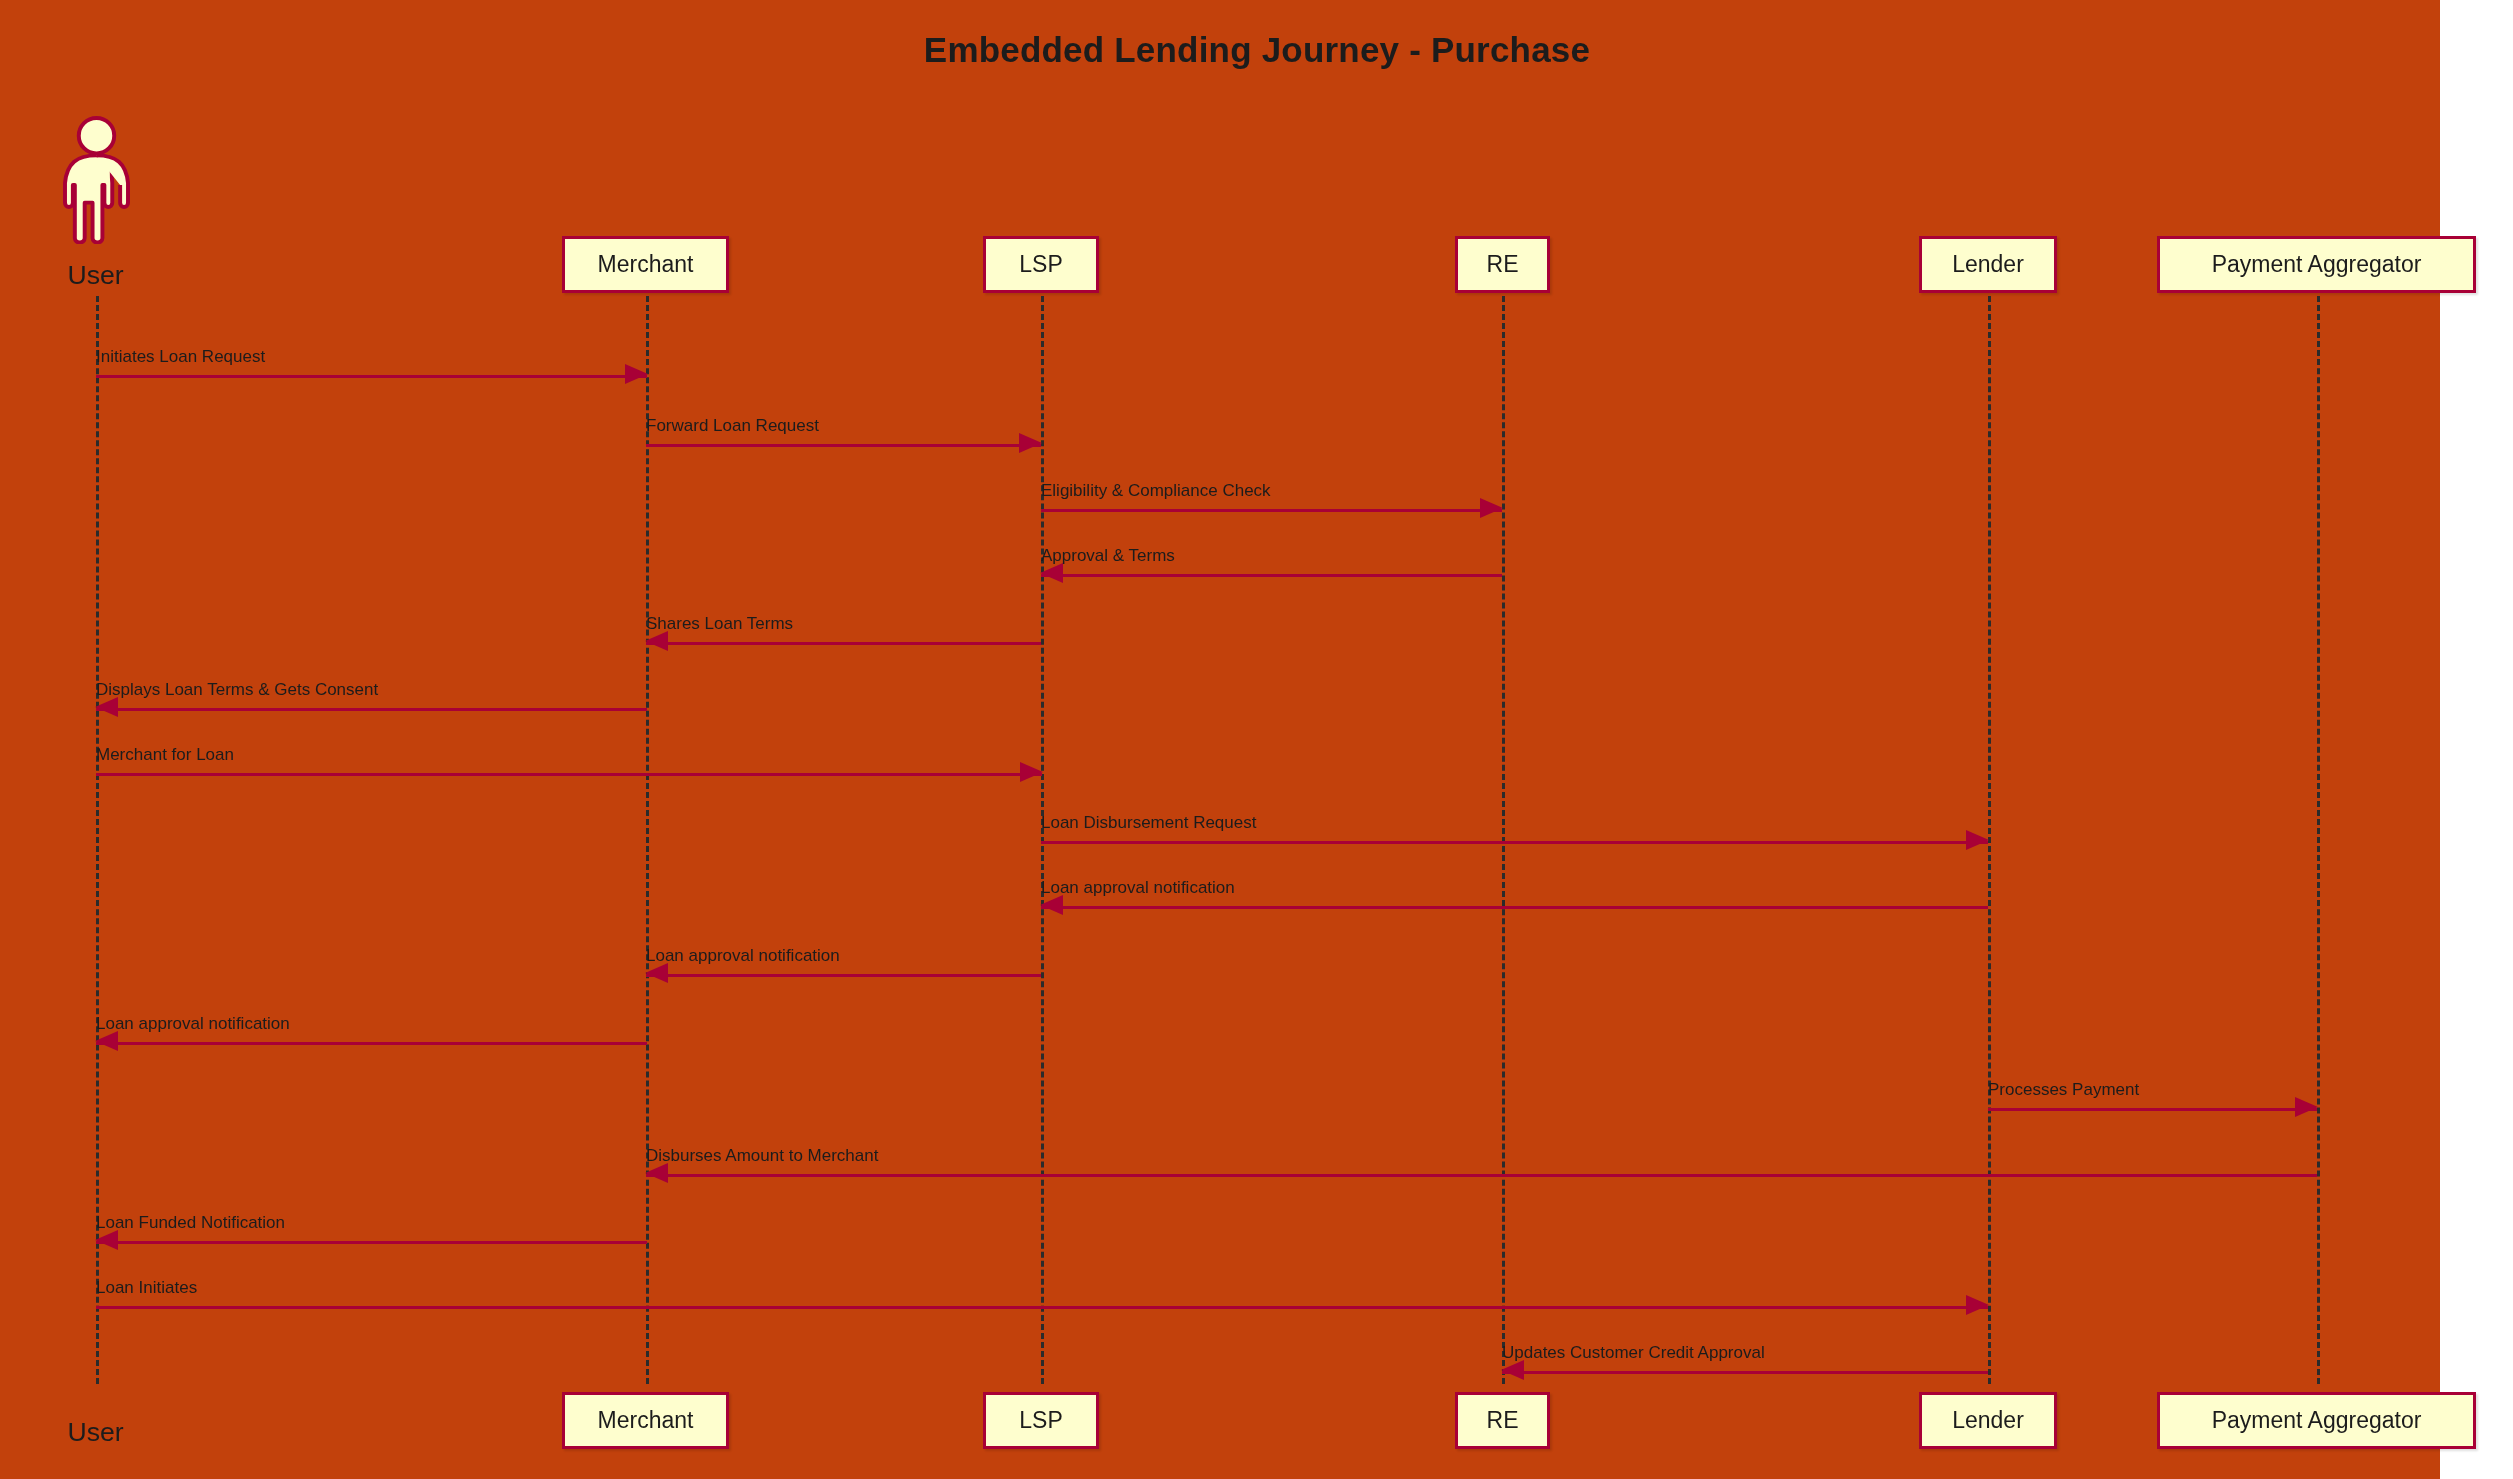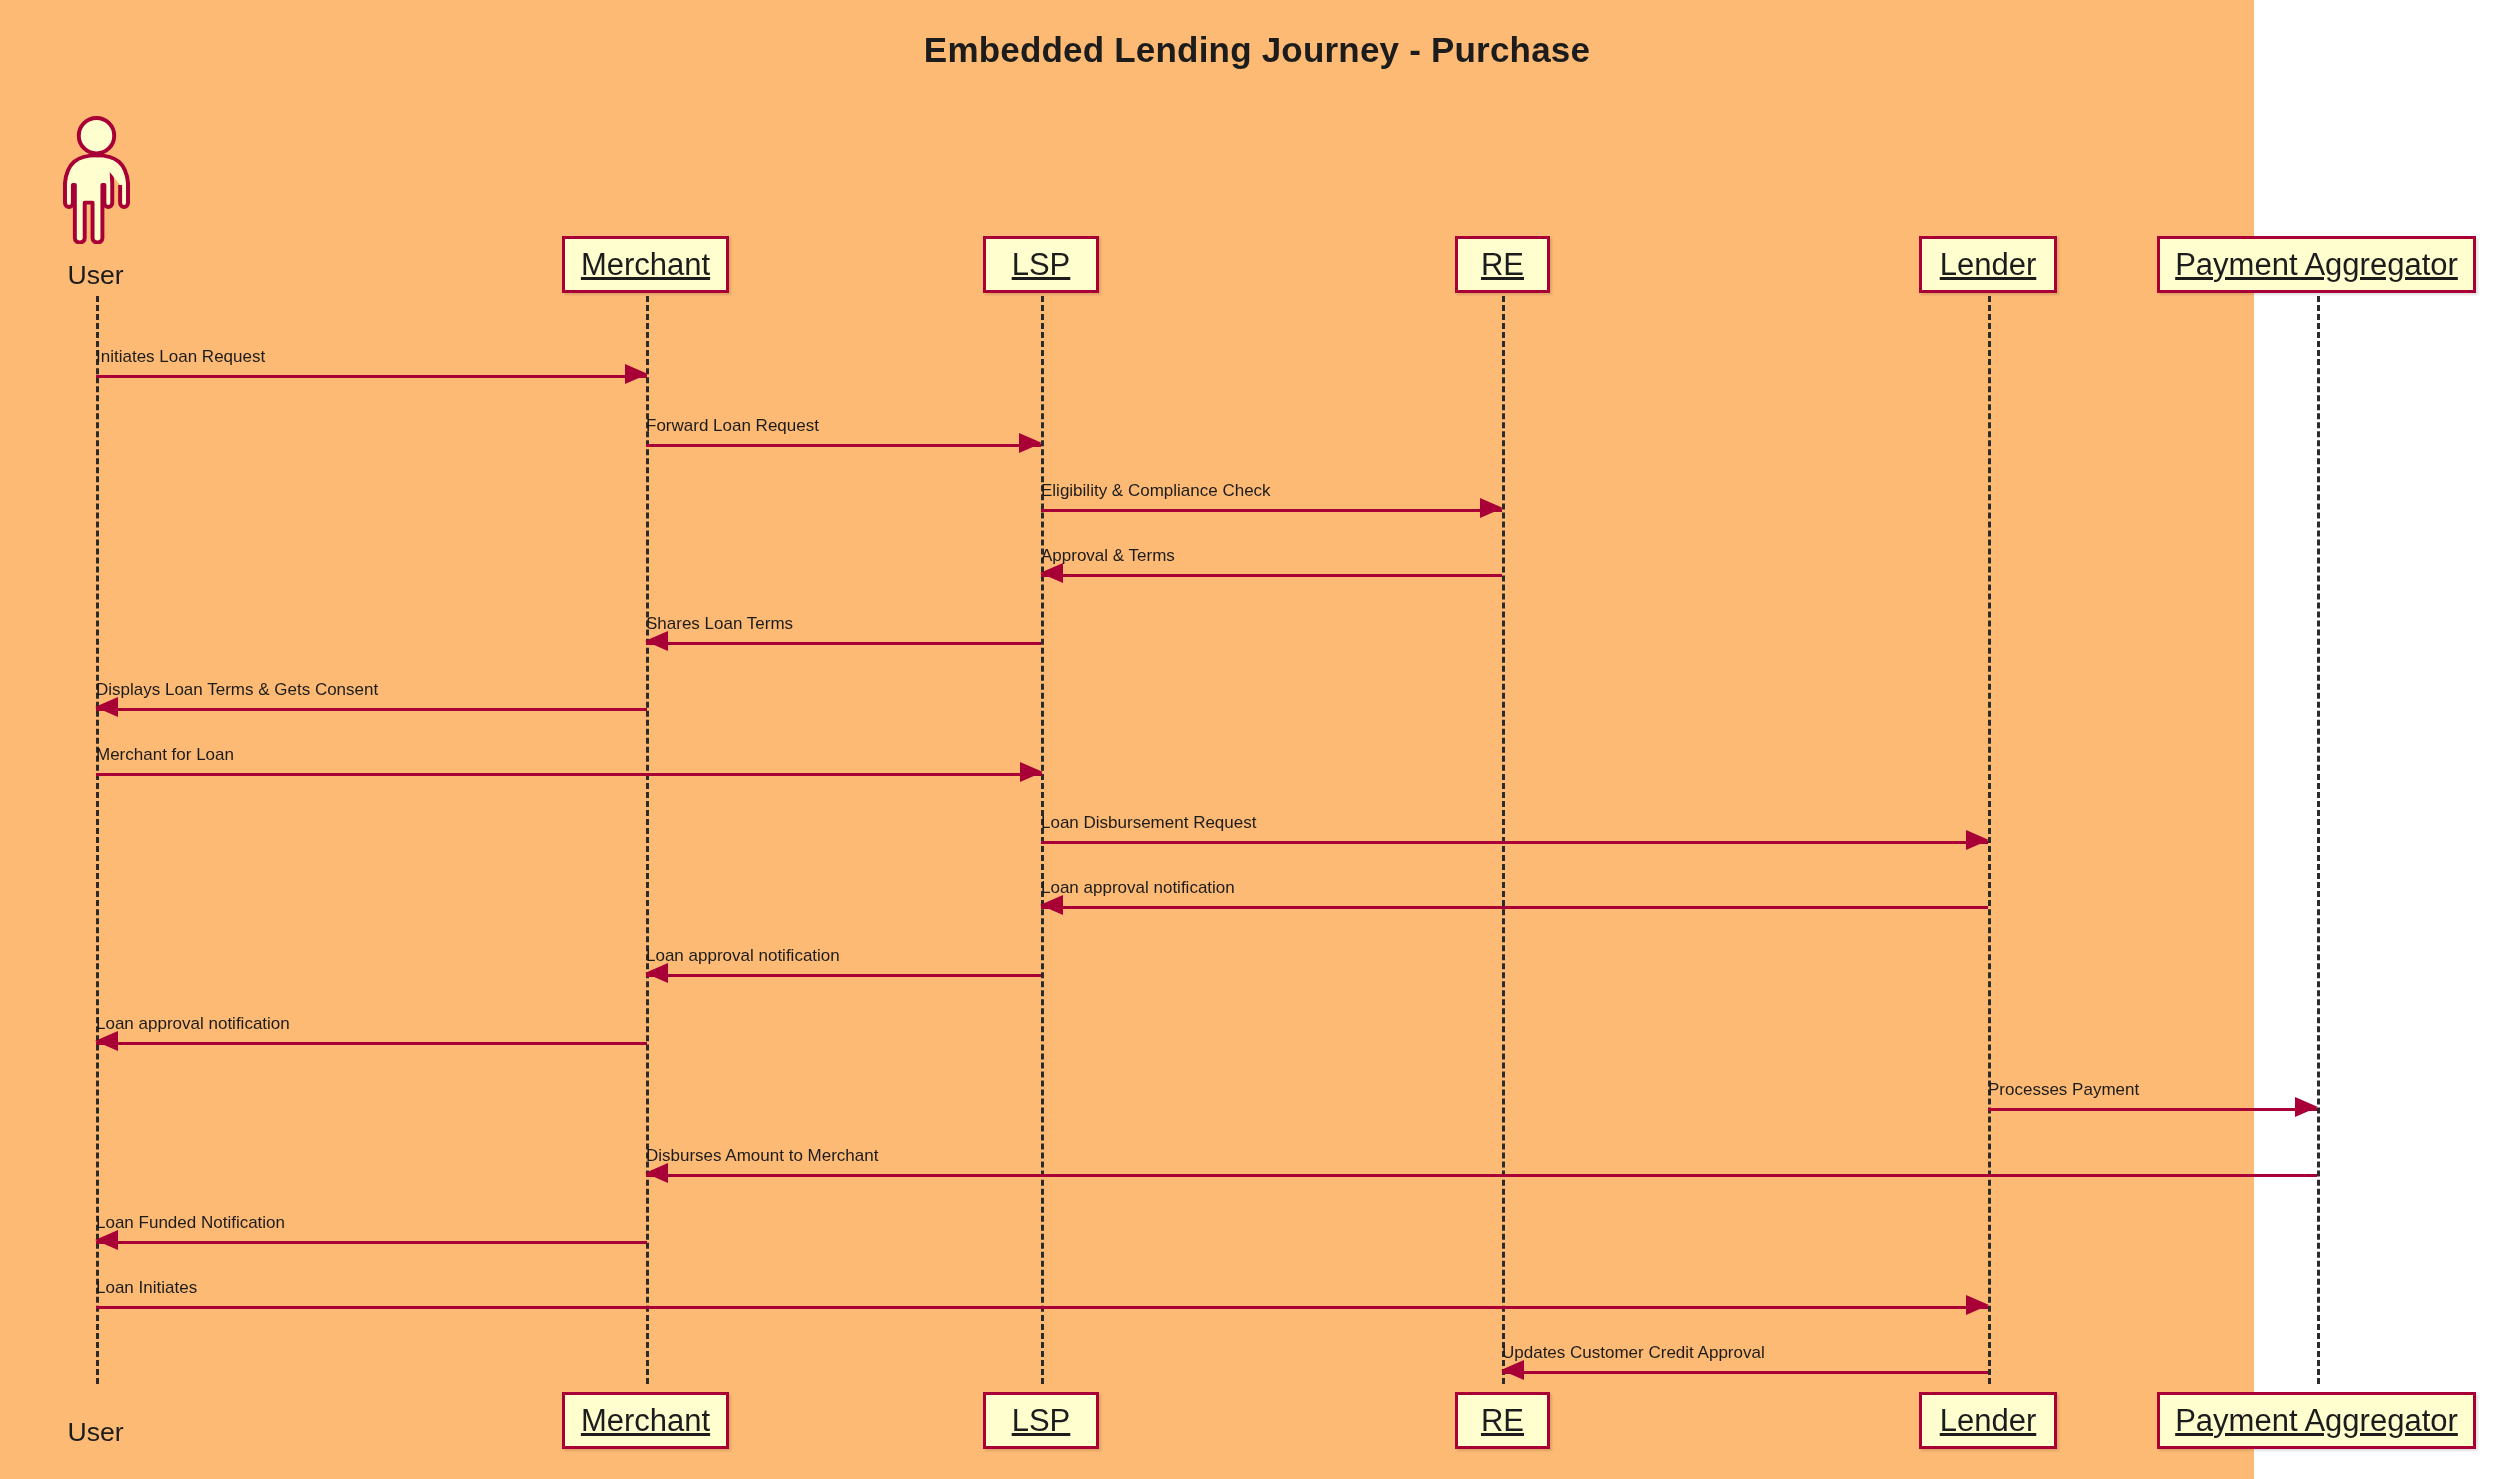--- a/index.html
+++ b/index.html
@@ -8,24 +8,23 @@
     background: #ffffff;
   }
   body {
     width: 2514px;
     height: 1480px;
     font-family: "Liberation Sans", sans-serif;
     overflow: hidden;
   }
   #diagram-root {
     position: relative;
-    width: 2222px;
+    width: 2440px;
     height: 1480px;
-    background: #fdba74;
-    padding-left: 32px;
+    background: #c2410c;
   }
   #diagram-title {
     position: absolute;
     left: 0;
     top: 29.6px;
     width: 2514px;
     text-align: center;
     font-size: 35px;
     font-weight: bold;
     color: #1c1c1c;
@@ -44,23 +43,22 @@
     position: absolute;
     box-sizing: border-box;
     background: #FEFECE;
     border: 3px solid #A80036;
     display: flex;
     align-items: center;
     justify-content: center;
     box-shadow: 2px 2px 2px rgba(0,0,0,0.12);
   }
   .participant-box .p-label {
-    font-size: 31px;
-    color: #1c1c1c;
-    text-decoration: underline;
+    font-size: 23px;
+    color: #1c1c1c;
     white-space: nowrap;
   }
   
   .actor-label {
     position: absolute;
     font-size: 26.6px;
     color: #1c1c1c;
     white-space: nowrap;
     text-align: center;
   }

